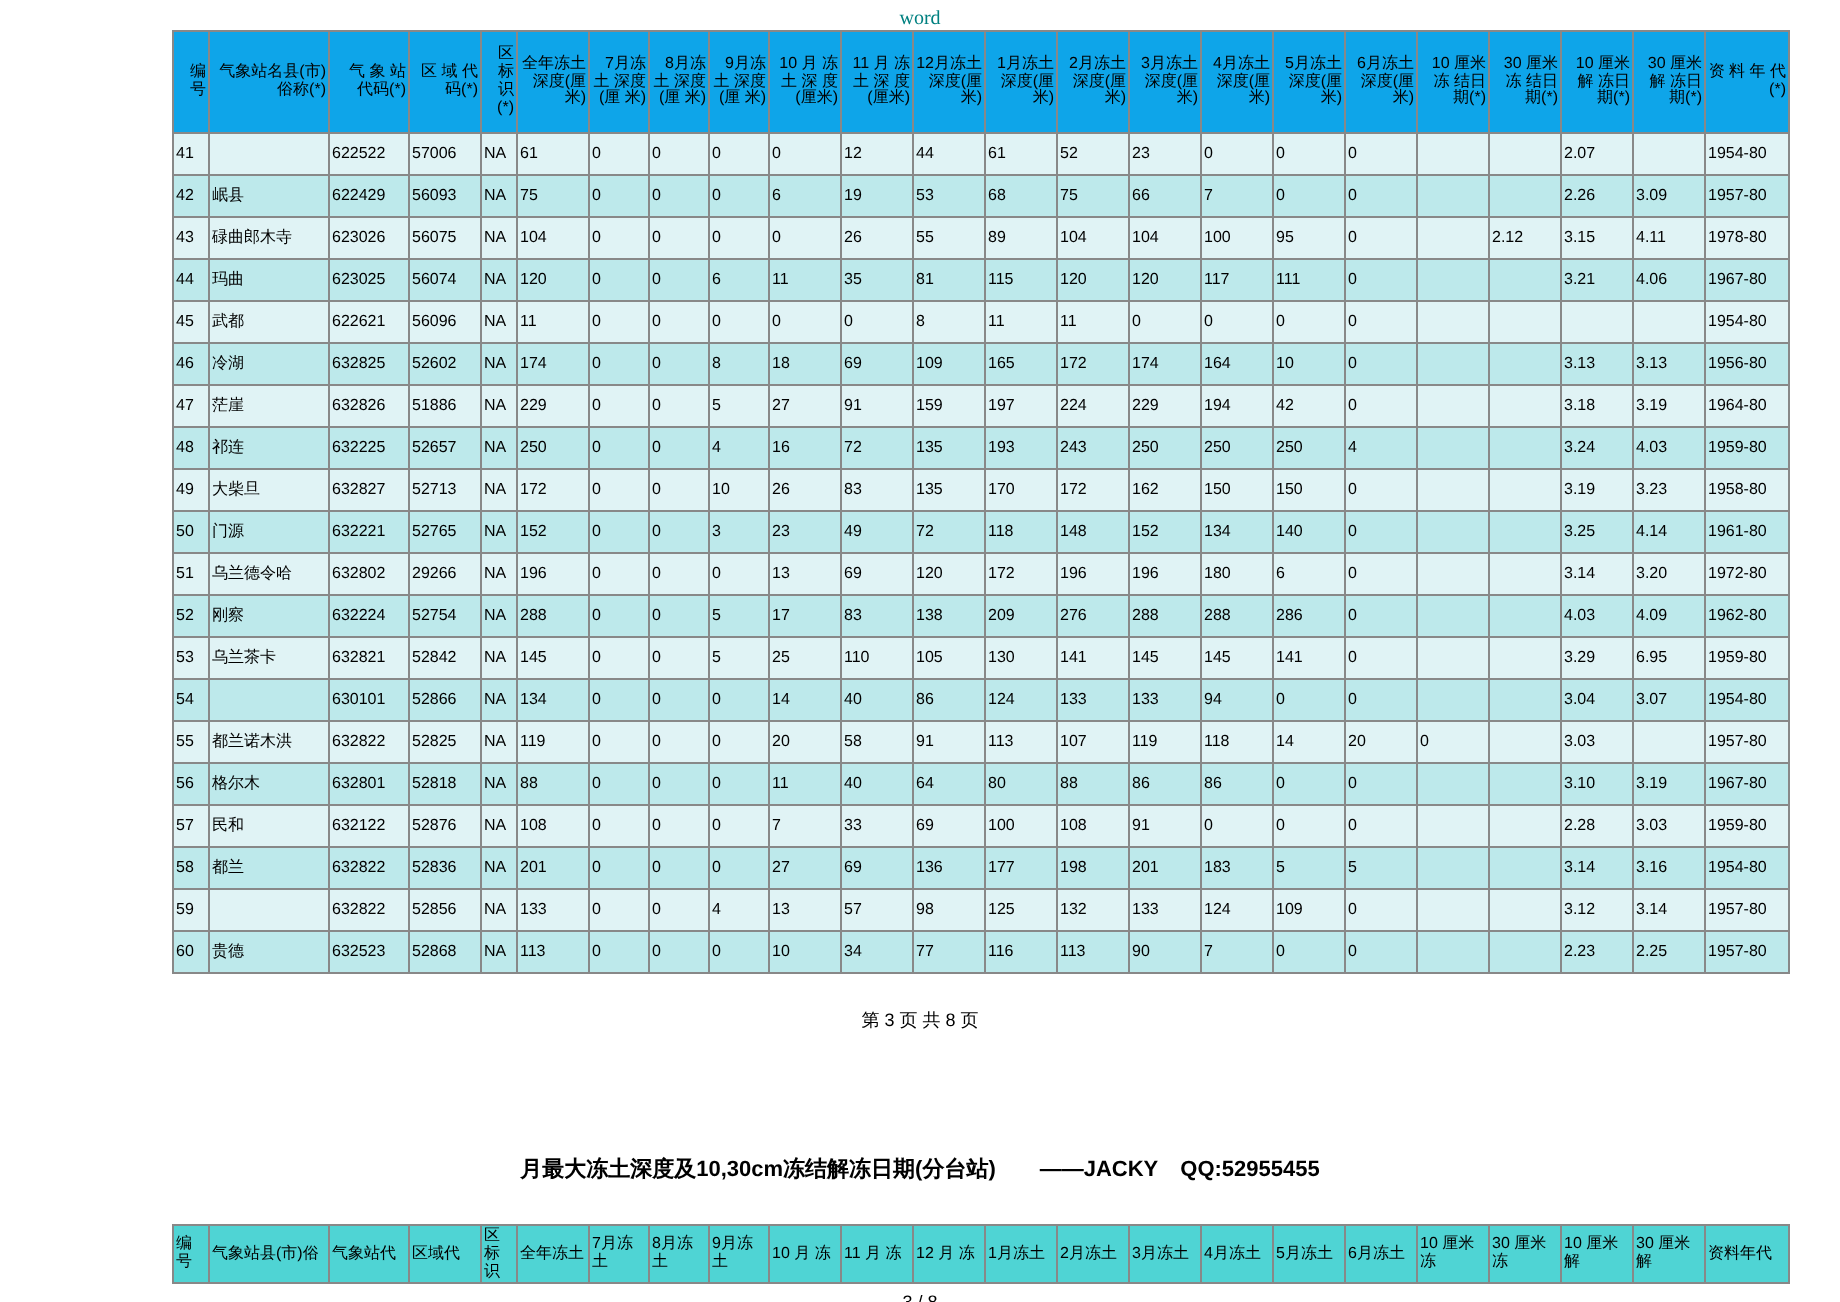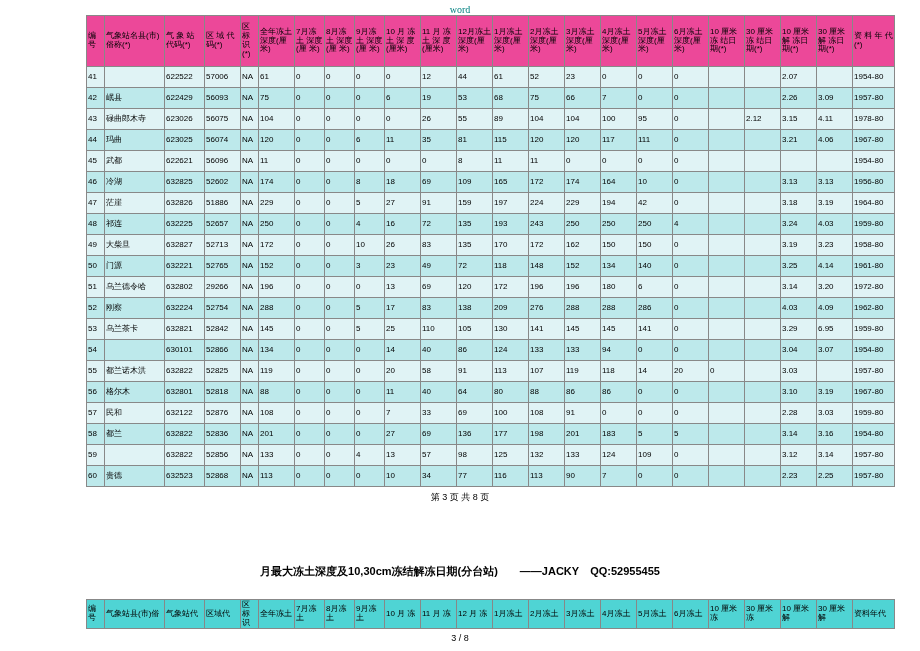--- a/index.html
+++ b/index.html
@@ -2,23 +2,23 @@
 <html><head>
 <meta charset="utf-8">
 <style>
   body { margin:0; font-family:"SimSun","Microsoft YaHei",Arial,sans-serif; font-size:8px; background:#fff; color:#000; }
   .page { width:748px; margin:0 auto; }
   .word-label { text-align:center; color:#008080; font-size:10px; padding-top:4px; font-family:"Times New Roman",serif; }
   table { border-collapse:collapse; width:100%; table-layout:fixed; }
   td,th { border:1px solid #888; padding:1px 1px; font-size:8px; line-height:1.1; word-break:break-all; text-align:left; vertical-align:middle; height:18px; }
   tr:nth-child(even) td, tr:nth-child(even) th { background:#bde9eb; }
   tr:nth-child(odd) td, tr:nth-child(odd) th { background:#e0f3f5; }
-  tr.head th { background:#ec4899; font-weight:normal; height:48px; }
+  tr.head th { background:#0ea5e9; font-weight:normal; height:48px;text-align:right; }
   tr.head2 th { background:#4fd4d4; font-weight:normal; height:16px; }
-  .pager { text-align:center; font-size:9px; padding:4px 0 40px 0; }
+  .pager { text-align:center; font-size:9px; padding:17px 0 40px 0; }
   .title2 { text-align:center; font-size:11px; font-weight:bold; margin:20px 0 20px 0; }
   .footer-pg { text-align:center; font-size:9px; padding:4px 0; }
   col.c0{width:18px}col.c1{width:60px}col.c2{width:40px}col.c3{width:36px}col.c4{width:18px}
   col.cm{width:36px}col.cmn{width:30px}col.ce{width:36px}col.cend{width:42px}
 </style>
 </head>
 <body>
 <div class="page">
 
 <div class="word-label">word</div>

